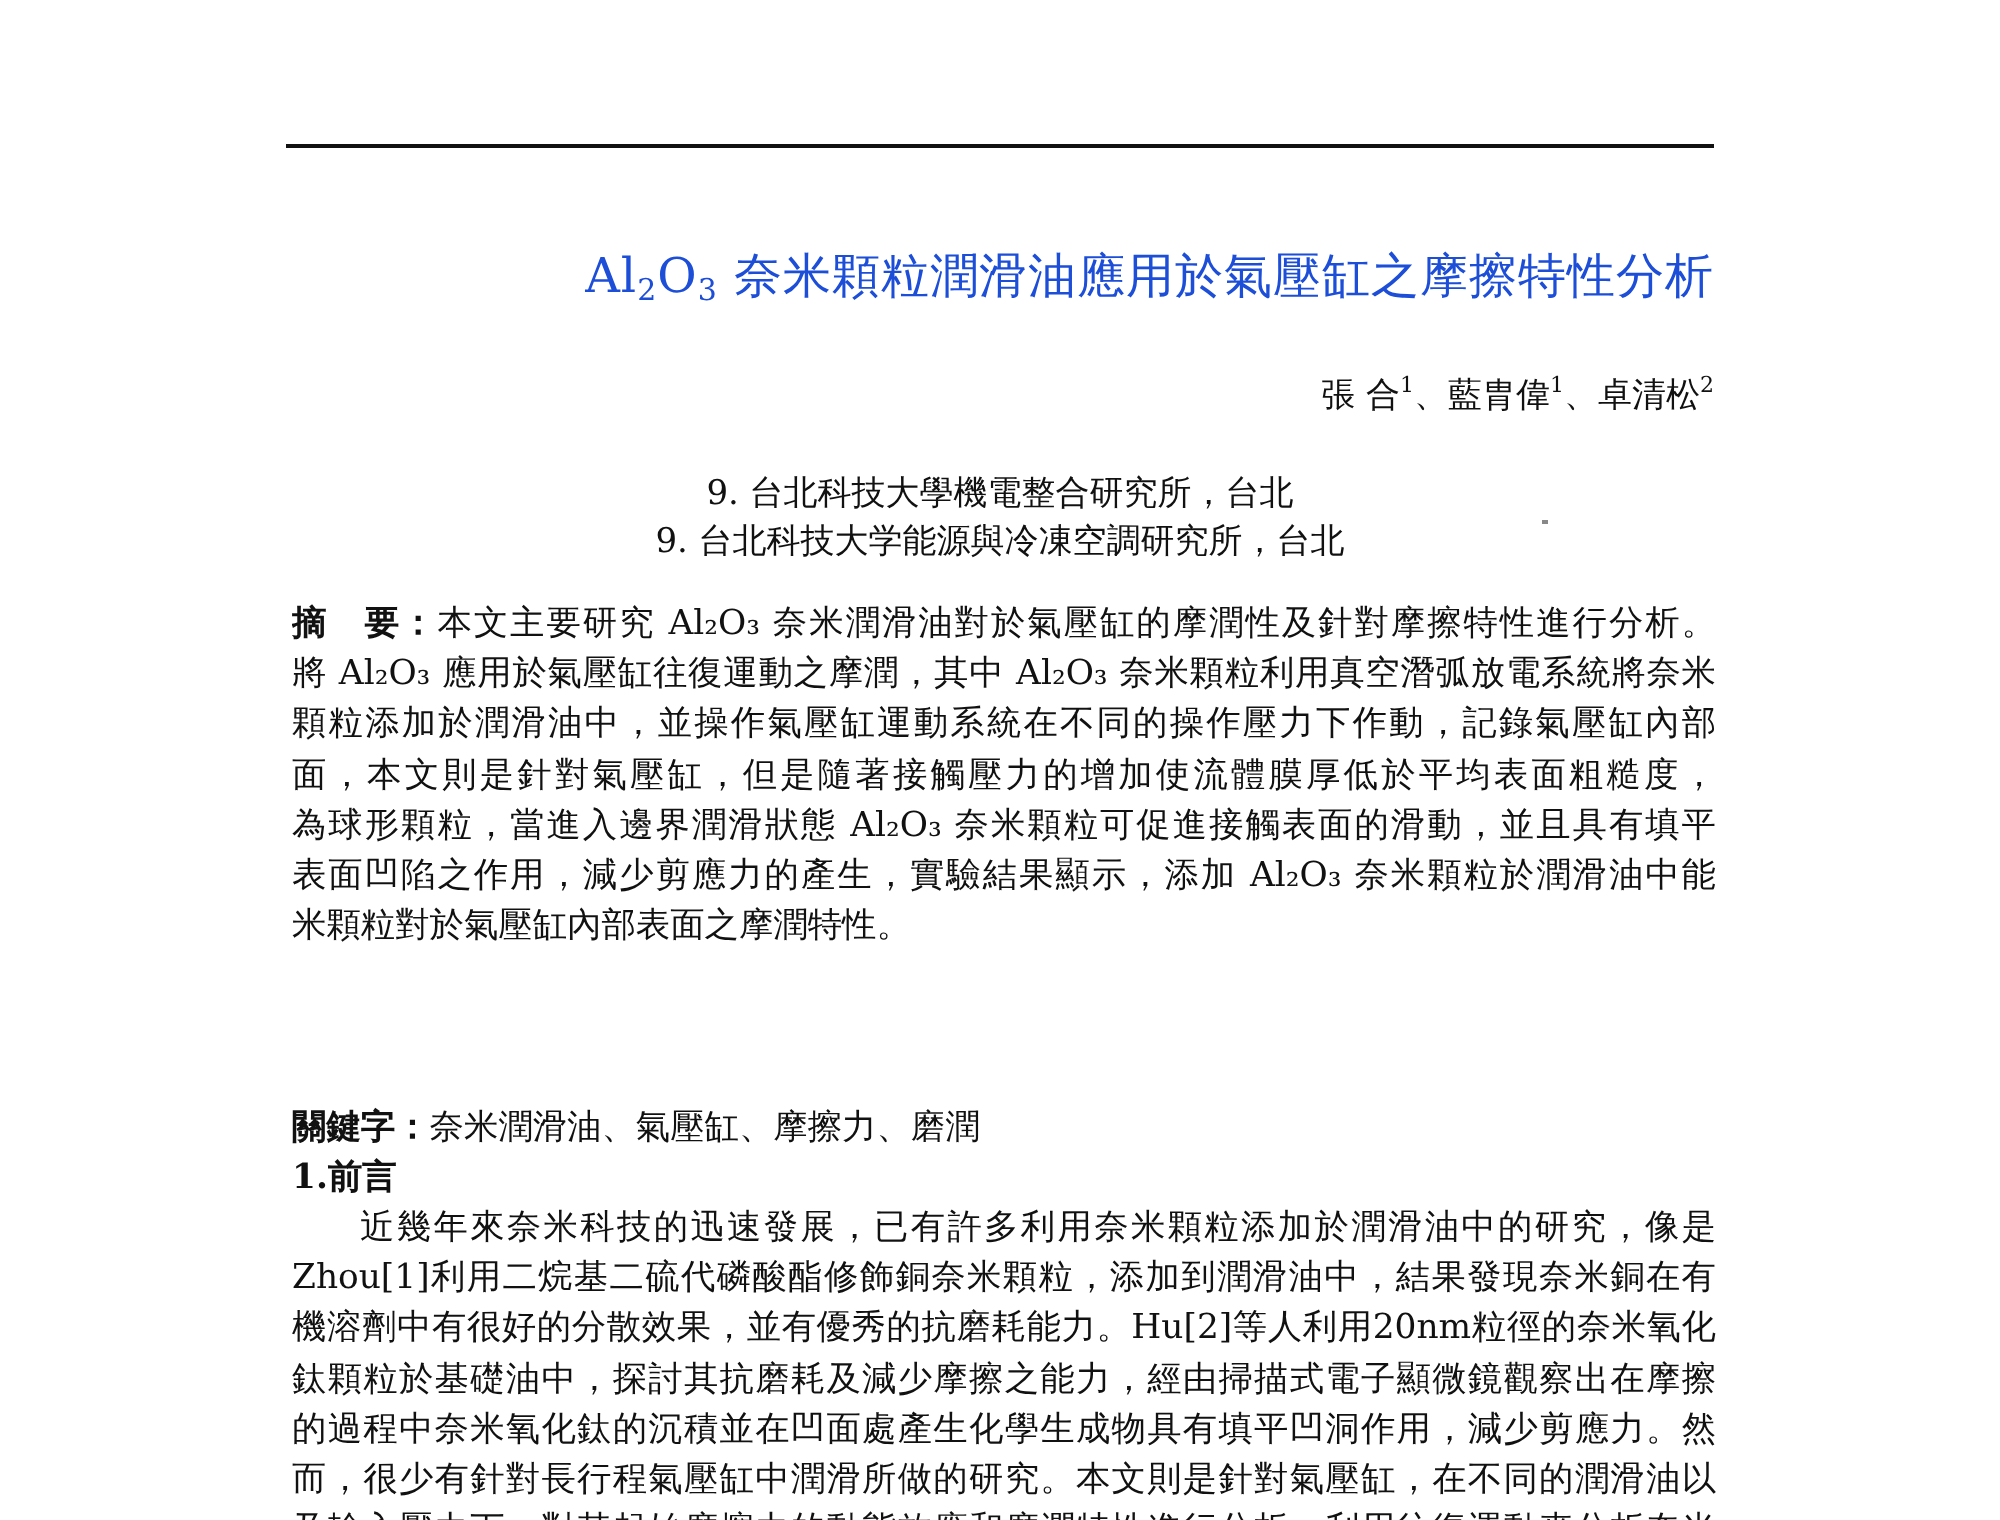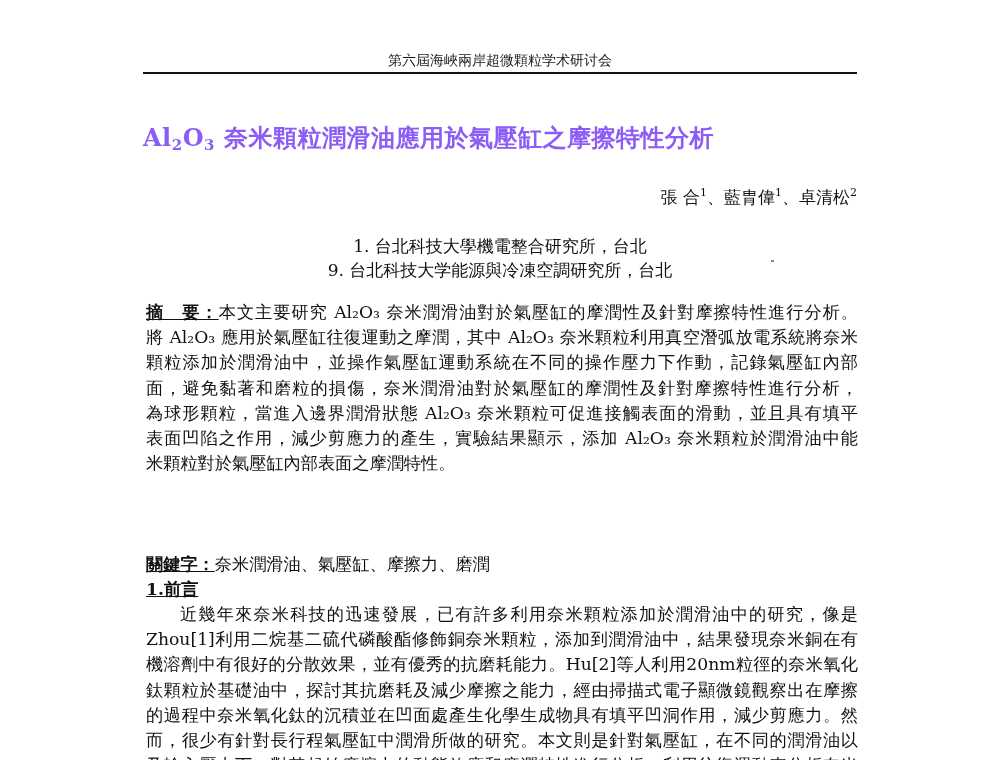--- a/index.html
+++ b/index.html
@@ -13,21 +13,21 @@
     .running-header {
       position: absolute; left: 143px; width: 714px; top: 52px;
       text-align: center; font-size: 14px; letter-spacing: 0px; color: #1a1a1a;
     }
     .header-rule {
       position: absolute; left: 143px; width: 714px; top: 72px;
       height: 0; border-top: 2px solid #111;
     }
     .title {
       position: absolute; left: 143px; width: 714px; top: 122px;
-      text-align: left; font-size: 24px; font-weight: bold; color: #8b5cf6;
+      text-align: right; font-size: 24px; font-weight: normal; color: #1d4ed8;
       letter-spacing: 0.5px;
     }
     .title sub { font-size: 15px; vertical-align: -4px; }
     .authors {
       position: absolute; left: 143px; width: 714px; top: 186px;
       text-align: right; font-size: 17px;
     }
     .authors sup { font-size: 11px; vertical-align: 7px; }
     .affil {
       position: absolute; left: 143px; width: 714px;
@@ -36,52 +36,51 @@
     .affil-1 { top: 235px; }
     .affil-2 { top: 259px; }
     .speck { position: absolute; left: 771px; top: 260px; width: 3px; height: 2px; background: #888; }
     .body-text {
       position: absolute; left: 146px; width: 712px;
       font-size: 17.2px; line-height: 25.2px; text-align: justify;
     }
     .abstract { top: 300px; }
     .line { display: block; white-space: nowrap; overflow: hidden; text-align-last: justify; text-align: justify; }
     .line.last { text-align-last: left; }
-    .bold { font-weight: bold; text-decoration: underline; }
+    .bold { font-weight: bold; }
     .keywords { top: 552px; }
     .section { top: 577px; }
     .intro { top: 602px; }
     .indent { padding-left: 34px; }
   </style>
 </head>
 <body>
 
 <div class="page">
 
-  <div class="running-header">第六屆海峽兩岸超微顆粒学术研讨会</div>
   <div class="header-rule"></div>
 
   <div class="title">
     <span>Al</span><sub>2</sub><span>O</span><sub>3</sub>
     <span>奈米顆粒潤滑油應用於氣壓缸之摩擦特性分析</span>
   </div>
 
   <div class="authors">
     <span>張 合</span><sup>1</sup><span>、</span><span>藍胄偉</span><sup>1</sup><span>、</span><span>卓清松</span><sup>2</sup>
   </div>
 
-  <div class="affil affil-1">1. 台北科技大學機電整合研究所，台北</div>
+  <div class="affil affil-1">9. 台北科技大學機電整合研究所，台北</div>
   <div class="affil affil-2">9. 台北科技大学能源與冷凍空調研究所，台北</div>
   <div class="speck"></div>
 
   <div class="body-text abstract">
     <span class="line"><span class="bold">摘　要：</span><span>本文主要研究 Al₂O₃ 奈米潤滑油對於氣壓缸的摩潤性及針對摩擦特性進行分析。</span></span>
     <span class="line">將 Al₂O₃ 應用於氣壓缸往復運動之摩潤，其中 Al₂O₃ 奈米顆粒利用真空潛弧放電系統將奈米</span>
     <span class="line">顆粒添加於潤滑油中，並操作氣壓缸運動系統在不同的操作壓力下作動，記錄氣壓缸內部</span>
-    <span class="line">面，避免黏著和磨粒的損傷，奈米潤滑油對於氣壓缸的摩潤性及針對摩擦特性進行分析，</span>
+    <span class="line">面，本文則是針對氣壓缸，但是隨著接觸壓力的增加使流體膜厚低於平均表面粗糙度，</span>
     <span class="line">為球形顆粒，當進入邊界潤滑狀態 Al₂O₃ 奈米顆粒可促進接觸表面的滑動，並且具有填平</span>
     <span class="line">表面凹陷之作用，減少剪應力的產生，實驗結果顯示，添加 Al₂O₃ 奈米顆粒於潤滑油中能</span>
     <span class="line last">米顆粒對於氣壓缸內部表面之摩潤特性。</span>
   </div>
 
   <div class="body-text keywords">
     <span class="line last"><span class="bold">關鍵字：</span><span>奈米潤滑油、氣壓缸、摩擦力、磨潤</span></span>
   </div>
 
   <div class="body-text section bold">1.前言</div>

